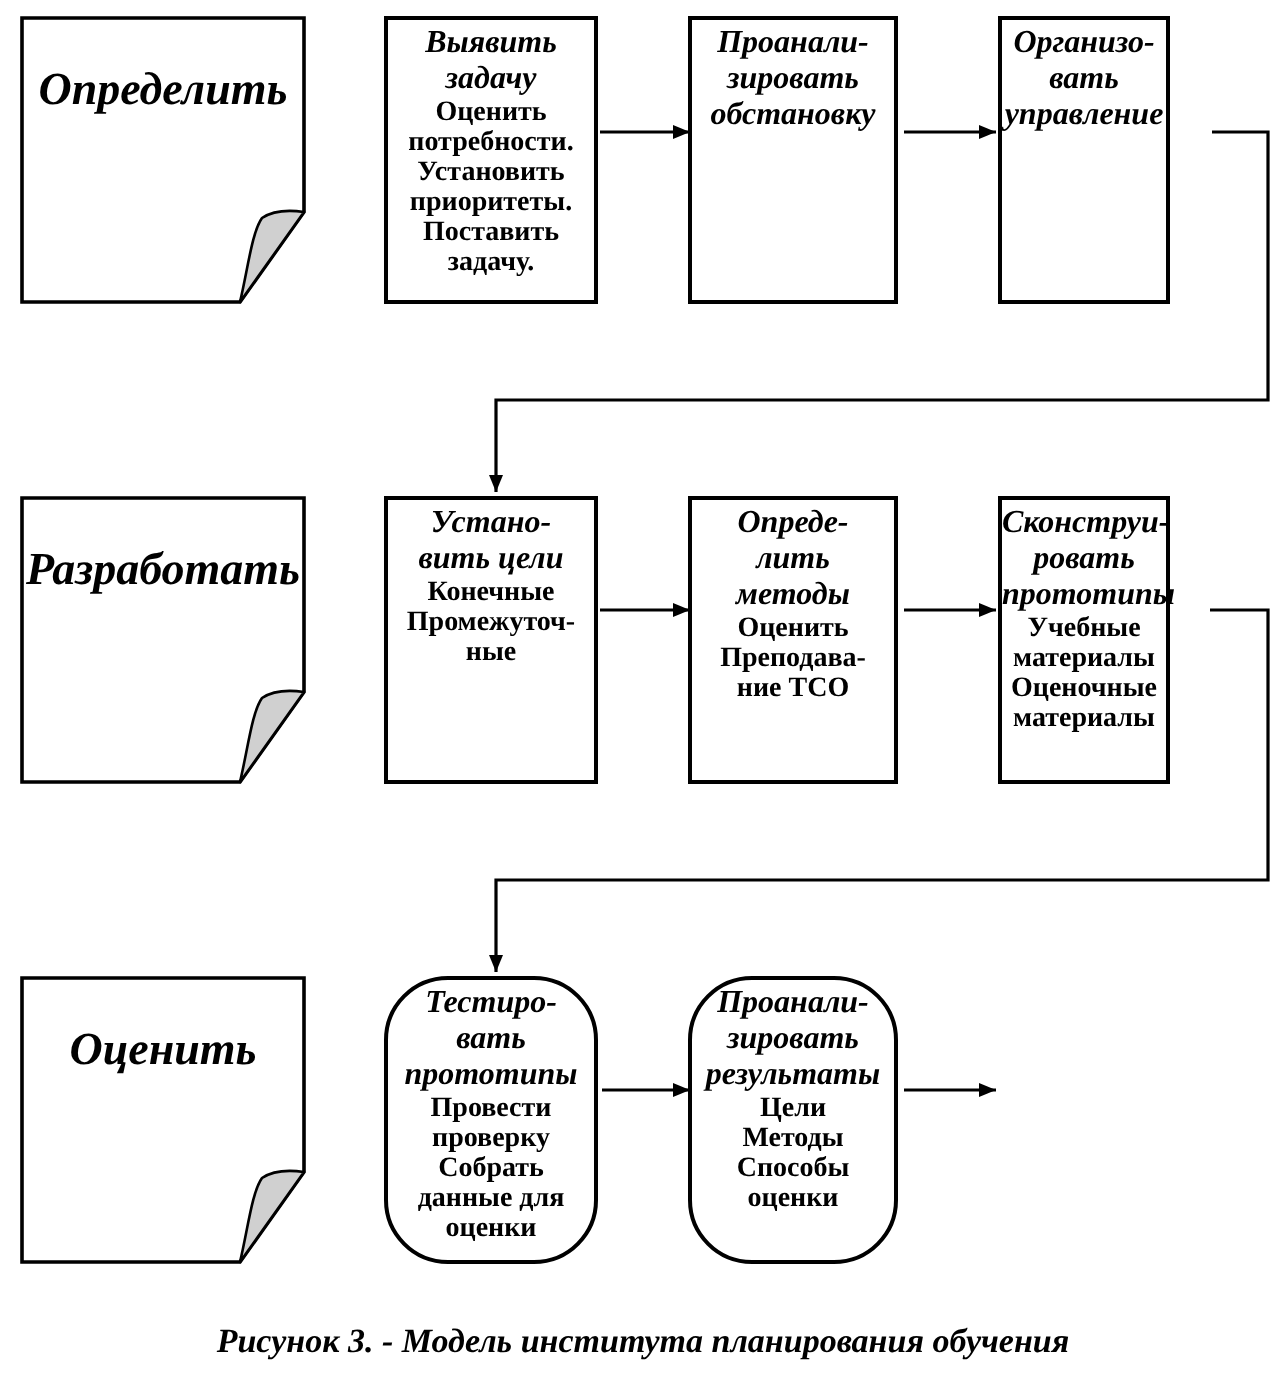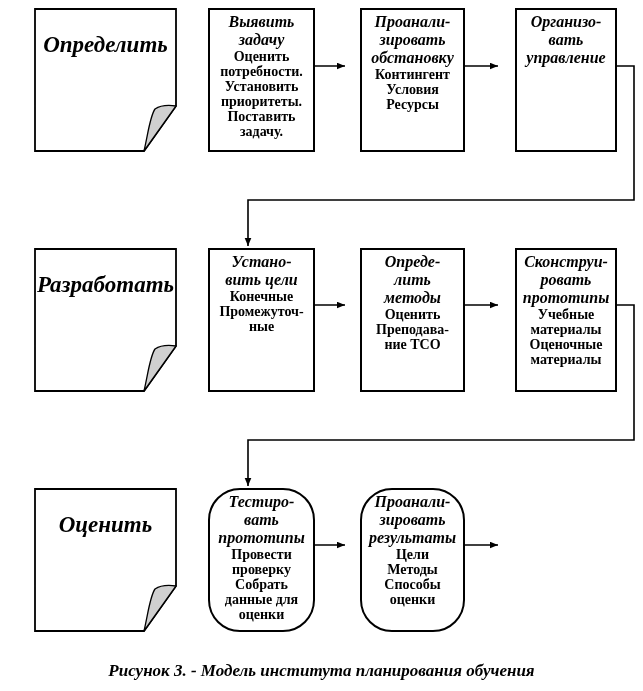--- a/index.html
+++ b/index.html
@@ -7,37 +7,37 @@
     position:relative; width:643px; height:691px;
     background:var(--bg,#ffffff); color:var(--line,#000000);
     font-family:"Liberation Serif", serif; overflow:hidden;
   }
   .connectors { position:absolute; left:0; top:0; }
   .connectors line, .connectors polyline {
     stroke:var(--line,#000000); stroke-width:1.6; fill:none;
   }
   .arrowhead { fill:var(--line,#000000); }
 
-  .stage { position:absolute; left:10px; width:143px; height:144px;margin-left:24px; }
+  .stage { position:absolute; left:10px; width:143px; height:144px; }
   .stage svg { position:absolute; left:0; top:0; }
   .page  { fill:#ffffff; stroke:var(--line,#000000); stroke-width:1.8; }
   .fold  { fill:var(--fold,#d0d0d0); stroke:var(--line,#000000); stroke-width:1.3; stroke-linejoin:round; }
   .stage-label {
     position:absolute; left:0; right:0; top:24px; text-align:center;
     font-weight:bold; font-style:italic; font-size:23px; line-height:26px;
   }
 
   .box {
     position:absolute; height:144px; box-sizing:border-box;
-    border:2px solid var(--line,#000000); background:#ffffff; text-align:center;margin-left:16px;
+    border:2px solid var(--line,#000000); background:#ffffff; text-align:center;
   }
   .row1 { top:8px; }  .row2 { top:248px; }  .row3 { top:488px;border-radius:32px; }
   .col1 { left:192px; width:107px; }
   .col2 { left:344px; width:105px; }
-  .col3 { left:499px; width:102px; }
+  .col3 { left:499px; width:86px; }
   .box-title {
     margin-top:3px; font-weight:bold; font-style:italic;
     font-size:16px; line-height:18px; white-space:pre-line;
   }
   .box-body {
     font-weight:bold; font-size:14px; line-height:15px; white-space:pre-line;
   }
 
   .caption {
     position:absolute; left:0; top:661px; width:100%; text-align:center;
@@ -83,23 +83,20 @@
 потребности.
 Установить
 приоритеты.
 Поставить
 задачу.</div>
   </div>
   <div class="box row1 col2">
     <div class="box-title">Проанали-
 зировать
 обстановку</div>
-    <div class="box-body">Контингент
-Условия
-Ресурсы</div>
   </div>
   <div class="box row1 col3">
     <div class="box-title">Организо-
 вать
 управление</div>
   </div>
 
   <div class="stage row2" style="top:248px">
     <svg width="143" height="144" viewBox="0 0 143 144">
       <path class="page" d="M1,1 H142 V98 L110,143 H1 Z"></path>

